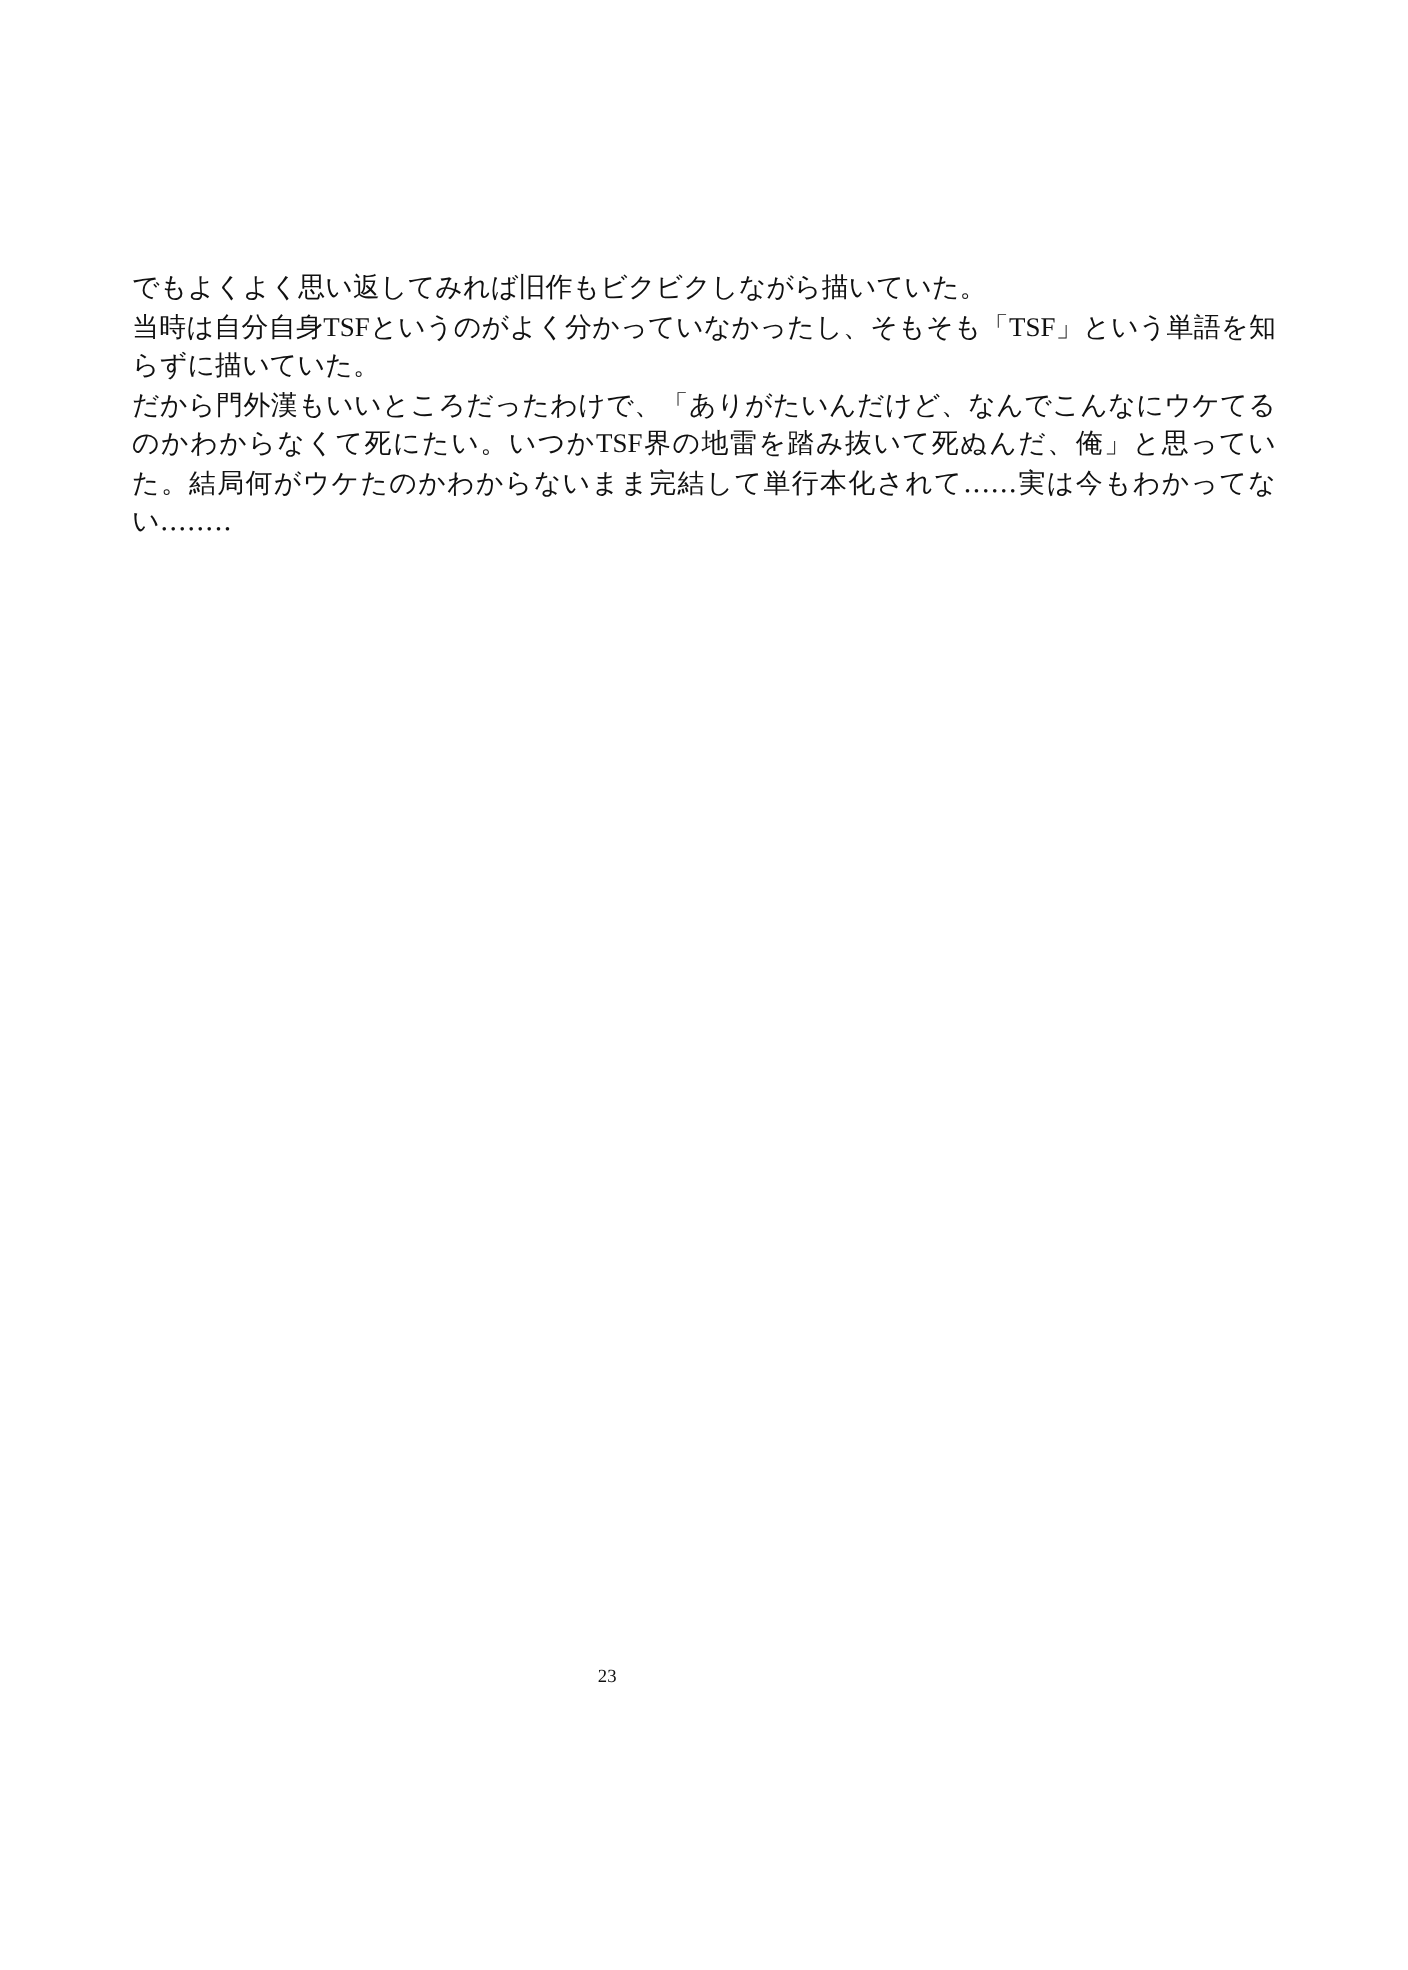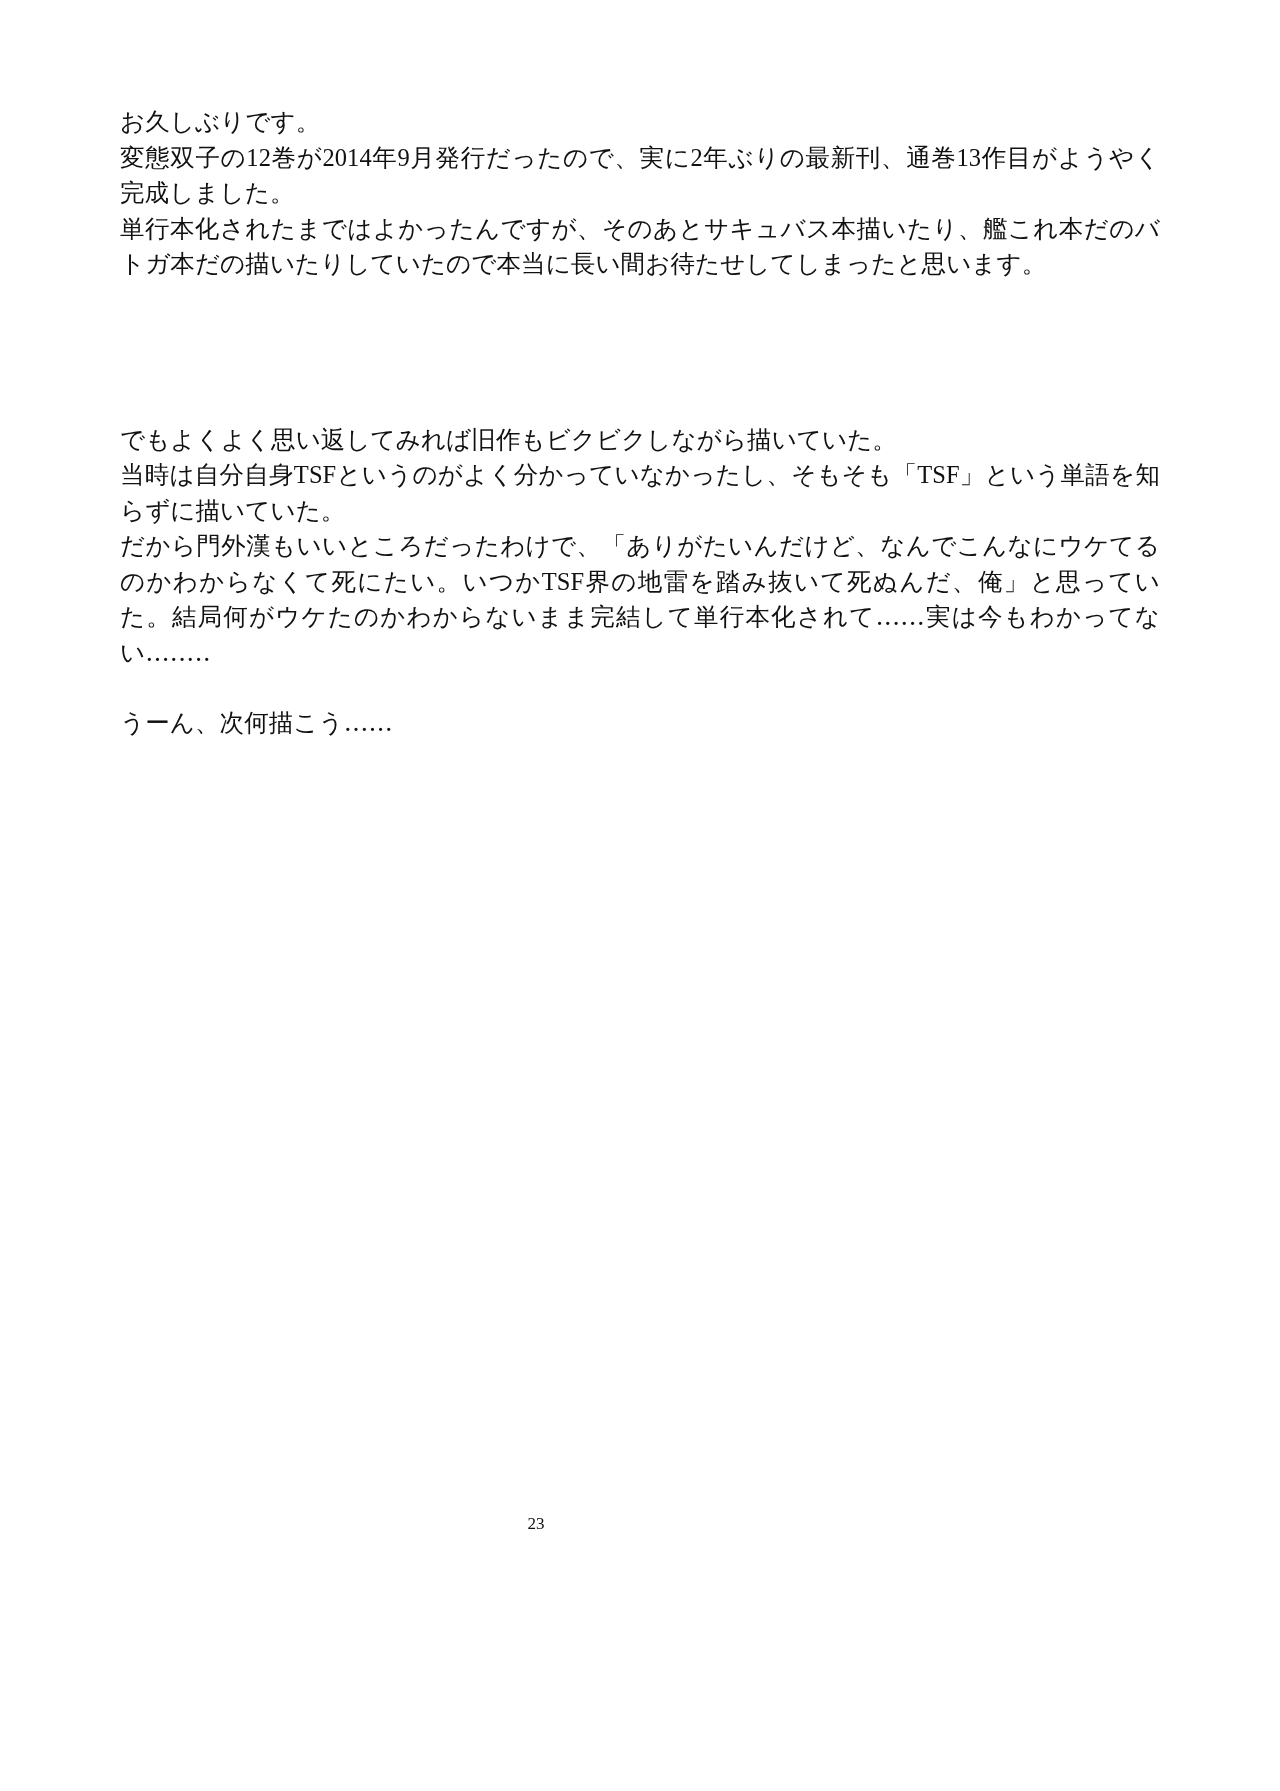--- a/index.html
+++ b/index.html
@@ -40,53 +40,49 @@
     white-space: pre-wrap;
   }
   .gap {
     height: 35px;
   }
   .gap-small {
     height: 33px;
   }
   .page-number {
     position: absolute;
-    left: 0;
+    left: 16px;
     top: 1514px;
     width: 1072px;
     text-align: center;
     font-size: 17px;
     font-family: "Liberation Serif", "DejaVu Serif", serif;
     color: #111111;
   }
 </style>
 </head>
 <body>
 
 <div class="page">
 
   <div class="text-column">
 
-    <p class="para">お久しぶりです。
-変態双子の12巻が2014年9月発行だったので、実に2年ぶりの最新刊、通巻13作目がようやく完成しました。
-単行本化されたまではよかったんですが、そのあとサキュバス本描いたり、艦これ本だのバトガ本だの描いたりしていたので本当に長い間お待たせしてしまったと思います。</p>
     <div class="gap"></div>
 
     <div class="gap"></div>
 
     <div class="gap"></div>
 
     <div class="gap"></div>
 
     <p class="para">でもよくよく思い返してみれば旧作もビクビクしながら描いていた。
 当時は自分自身TSFというのがよく分かっていなかったし、そもそも「TSF」という単語を知らずに描いていた。
 だから門外漢もいいところだったわけで、「ありがたいんだけど、なんでこんなにウケてるのかわからなくて死にたい。いつかTSF界の地雷を踏み抜いて死ぬんだ、俺」と思っていた。結局何がウケたのかわからないまま完結して単行本化されて‥‥‥実は今もわかってない‥‥‥‥</p>
     <div class="gap"></div>
 
-    <p class="para">うーん、次何描こう‥‥‥</p>
     <div class="gap-small"></div>
 
 
   </div>
 
   <div class="page-number">23</div>
 
 </div>
 
 </body></html>

